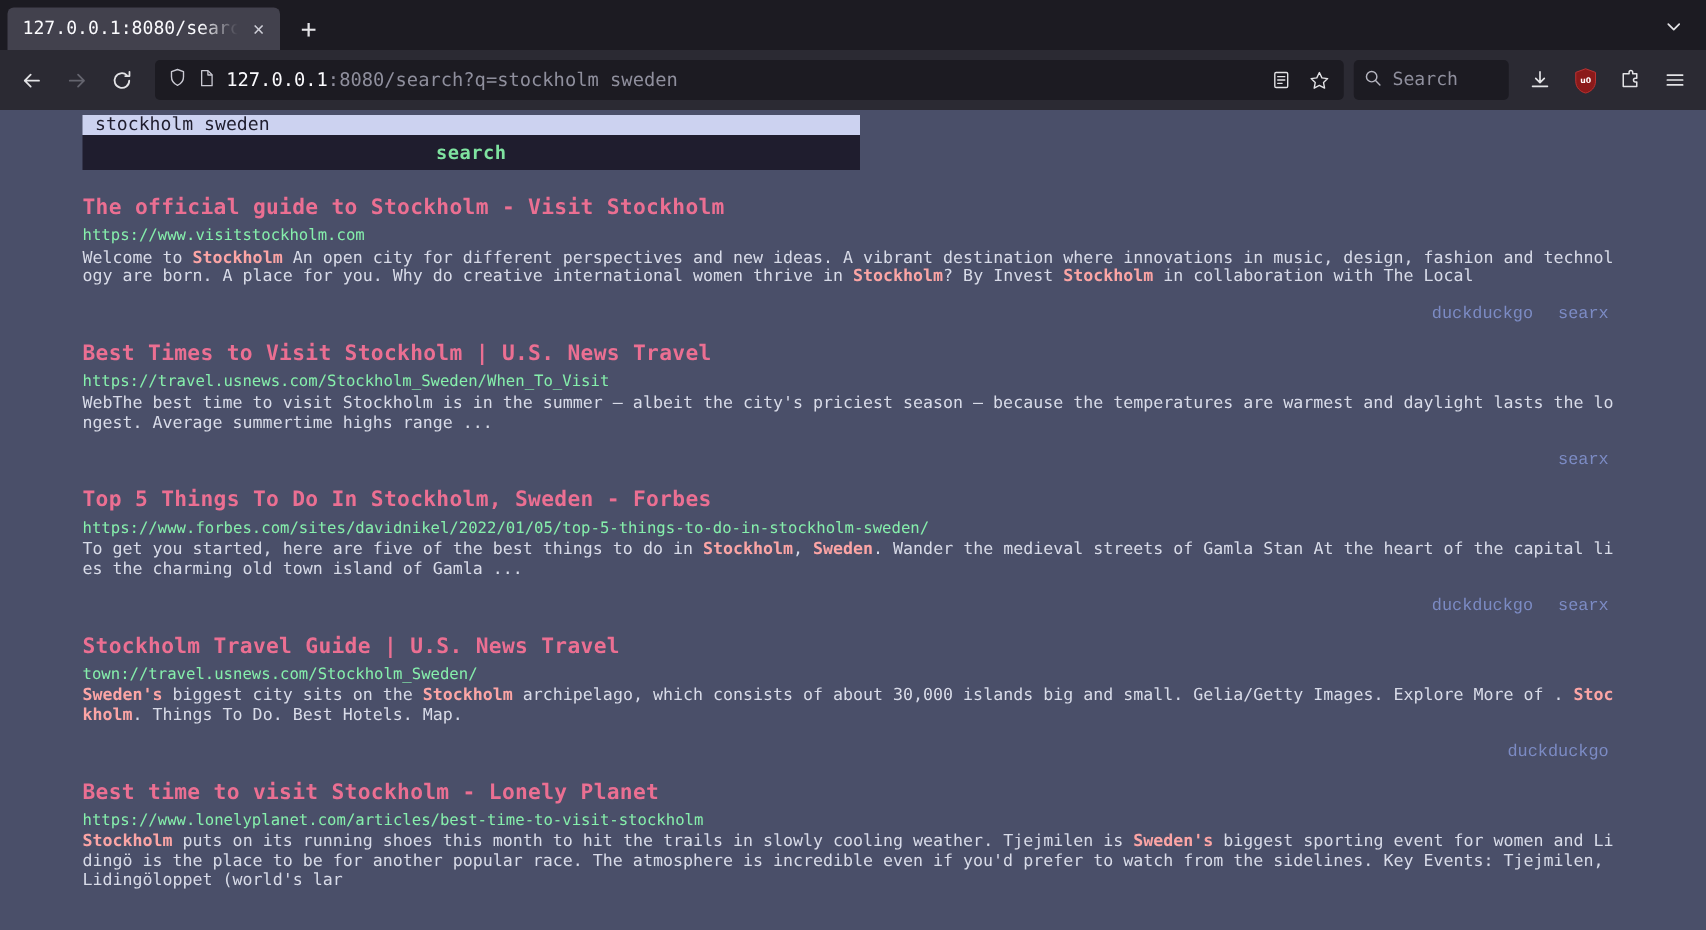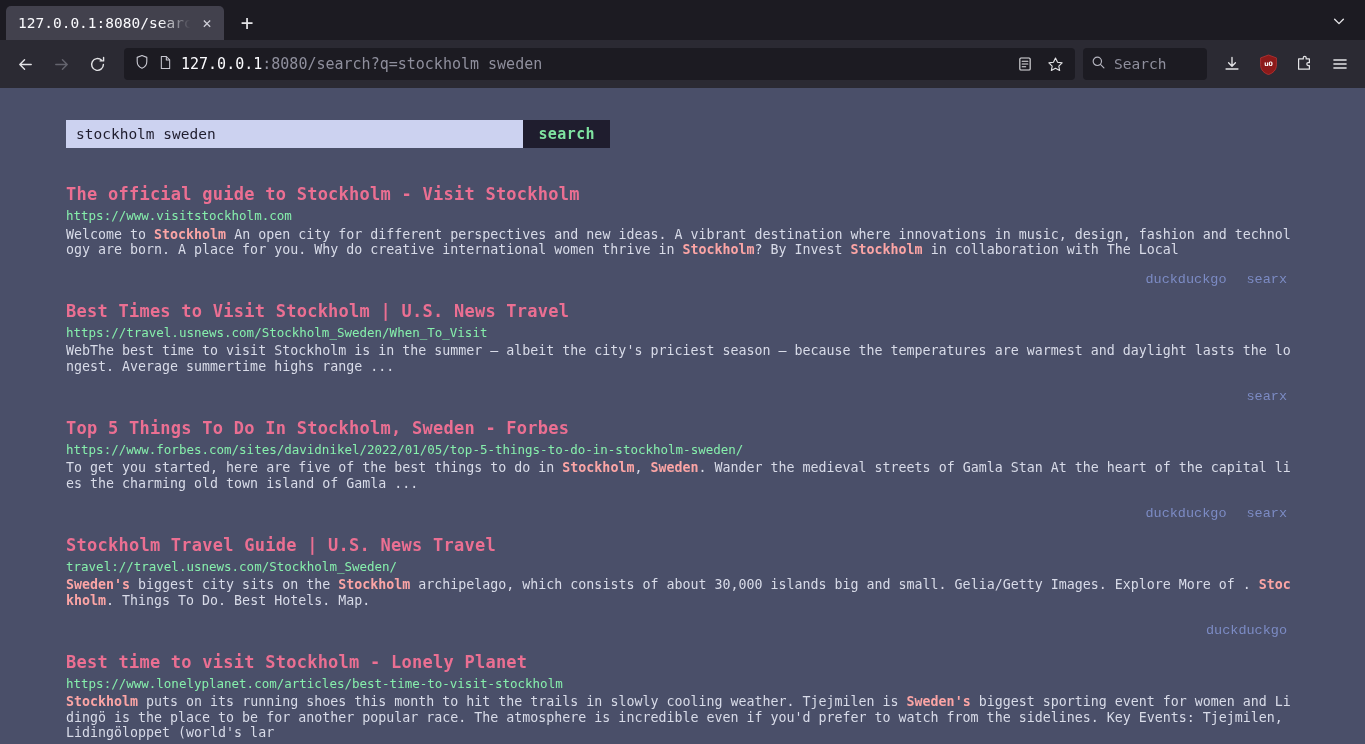--- a/index.html
+++ b/index.html
@@ -161,23 +161,24 @@
   .site-link {
     font-family: "DejaVu Sans Mono", monospace;
     font-size: 16.5px;
     font-weight: bold;
     color: #eb6f92;
     letter-spacing: 0.3px;
   }
 
   .searchform {
     display: flex;
-    margin: 32px 0 0 66px;
-    width: 544px;
+    margin: 4px 0 0 66px;
+    width: 622px;
     height: 28px;
+    flex-direction: column;
   }
   .searchinput {
     flex: 1 1 auto;
     background: #ccd2f0;
     border: none;
     outline: none;
     font-family: "DejaVu Sans Mono", monospace;
     font-size: 14.5px;
     color: #1f1d2e;
     padding: 0 10px;
@@ -368,21 +369,21 @@
           <div class="engines"><span class="eng">searx</span></div>
         </div>
         <div class="result">
           <a class="result-title">Top 5 Things To Do In Stockholm, Sweden - Forbes</a>
           <span class="result-url">https://www.forbes.com/sites/davidnikel/2022/01/05/top-5-things-to-do-in-stockholm-sweden/</span>
           <div class="result-snippet">To get you started, here are five of the best things to do in <b>Stockholm</b>, <b>Sweden</b>. Wander the medieval streets of Gamla Stan At the heart of the capital lies the charming old town island of Gamla ...</div>
           <div class="engines"><span class="eng">duckduckgo</span><span class="eng">searx</span></div>
         </div>
         <div class="result">
           <a class="result-title">Stockholm Travel Guide | U.S. News Travel</a>
-          <span class="result-url">travel://travel.usnews.com/Stockholm_Sweden/</span>
+          <span class="result-url">town://travel.usnews.com/Stockholm_Sweden/</span>
           <div class="result-snippet"><b>Sweden's</b> biggest city sits on the <b>Stockholm</b> archipelago, which consists of about 30,000 islands big and small. Gelia/Getty Images. Explore More of . <b>Stockholm</b>. Things To Do. Best Hotels. Map.</div>
           <div class="engines"><span class="eng">duckduckgo</span></div>
         </div>
         <div class="result">
           <a class="result-title">Best time to visit Stockholm - Lonely Planet</a>
           <span class="result-url">https://www.lonelyplanet.com/articles/best-time-to-visit-stockholm</span>
           <div class="result-snippet"><b>Stockholm</b> puts on its running shoes this month to hit the trails in slowly cooling weather. Tjejmilen is <b>Sweden's</b> biggest sporting event for women and Lidingö is the place to be for another popular race. The atmosphere is incredible even if you'd prefer to watch from the sidelines. Key Events: Tjejmilen, Lidingöloppet (world's lar</div>
           <div class="engines" style="height: 0px; margin: 14px 0px 0px;"></div>
         </div>
       </div>

